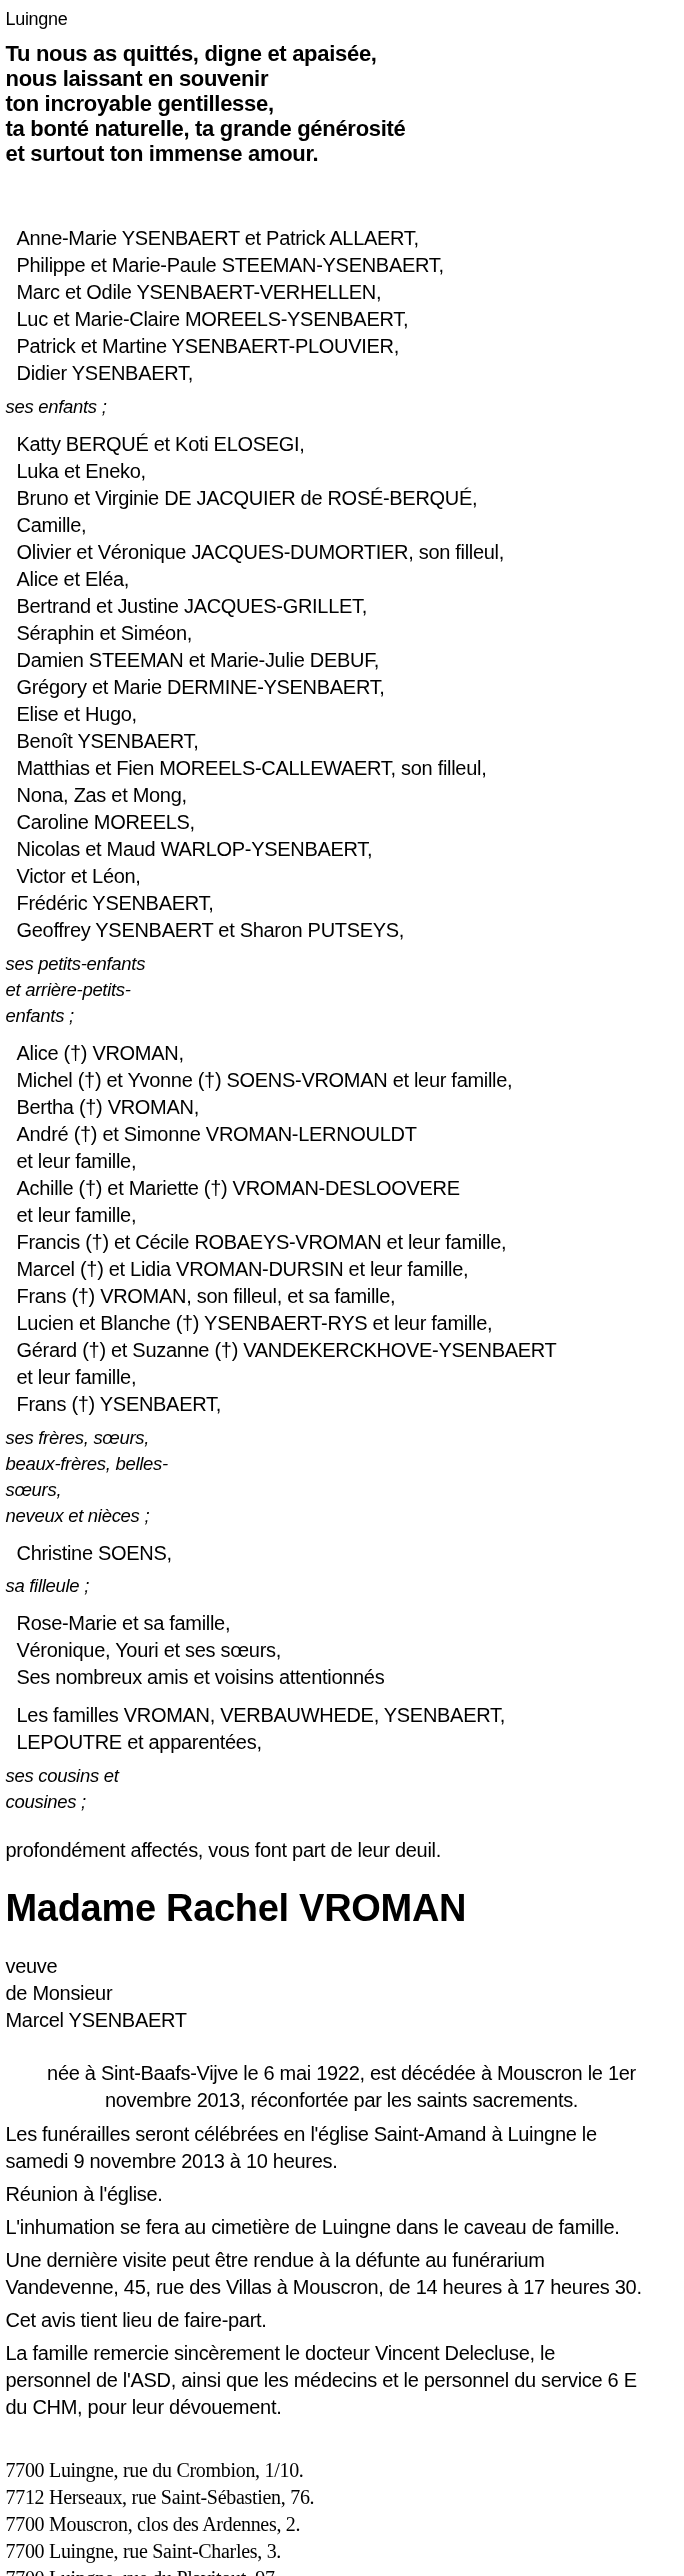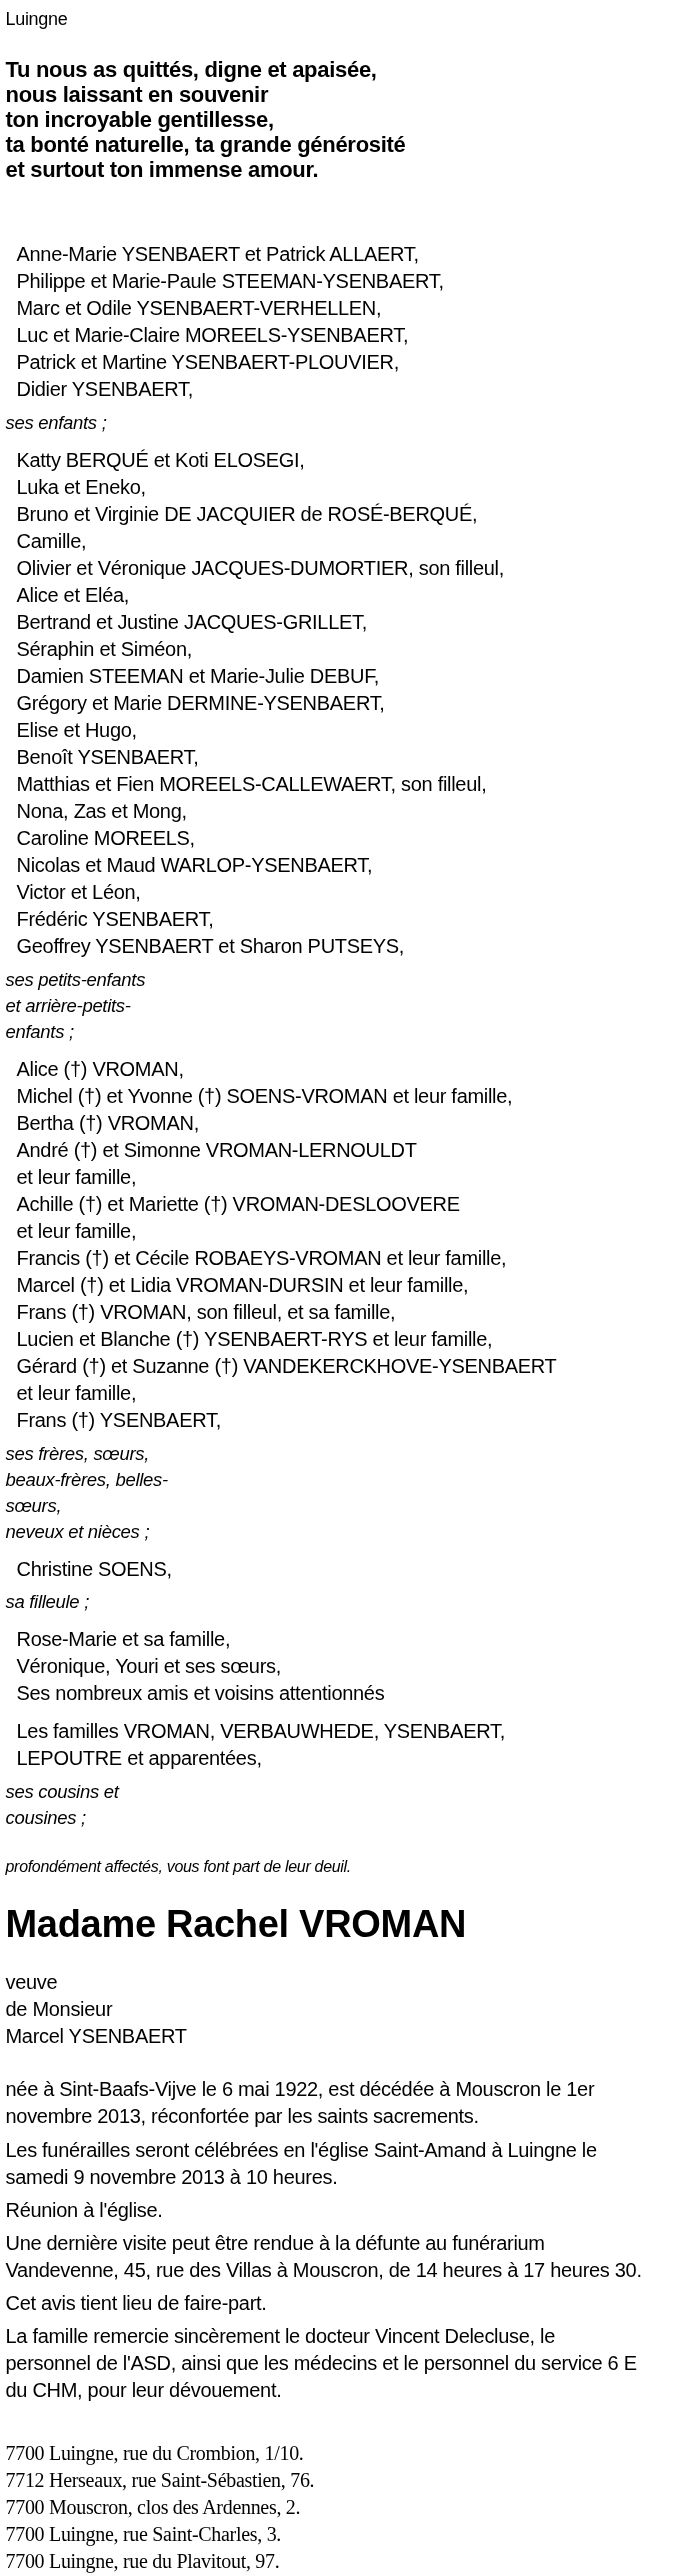--- a/index.html
+++ b/index.html
@@ -8,50 +8,50 @@
     color: #000000;
     font-family: "Liberation Sans", sans-serif;
     letter-spacing: -0.3px;
     -webkit-font-smoothing: antialiased;
   }
   .page { padding: 6.8px 7.5px 18px 5.5px; box-sizing: border-box; min-height: 2576px; }
 
   .dateline { font-size: 18px; line-height: 25px; }
 
   .quote {
-    margin-top: 25px;
+    margin-top: 9px;
     font-weight: 700;
     font-size: 22px;
     line-height: 25px;
   }
 
   .mourners { margin-top: 59px; }
   .names { font-size: 20px; line-height: 27px; margin: 11px; }
   .ann {
     font-style: italic;
     font-size: 18.5px;
     line-height: 26px;
     text-align: left;
     margin: -4.1px 0 0 0;
   }
 
-  .closing { margin: 22px 0 0 0; font-size: 16px; line-height: 27px; font-style: italic; }
+  .closing { margin: 22px 0 0 0; font-size: 20px; line-height: 27px; }
 
   .deceased {
     margin: 26px 0 0 0;
     font-size: 38px;
     line-height: 37px;
     font-weight: 700;
     letter-spacing: -0.3px;
   }
 
   .relation { margin: 26px 0 0 0; font-size: 20px; line-height: 27px; }
 
   .paras p { margin: 6.2px 0 0 0; font-size: 20px; line-height: 27px; }
-  .paras p.first { margin-top: 26px; }
+  .paras p.first { margin-top: 26px; text-align: center; }
 
   .addresses { margin-top: 36px; font-size: 20px; line-height: 27px; font-family: Liberation Serif, serif; }
 </style>
 </head>
 <body>
 
 <div class="page">
 
   <div class="dateline">Luingne</div>
 
@@ -93,20 +93,21 @@
   <p class="closing">profondément affectés, vous font part de leur deuil.</p>
 
   <h1 class="deceased">Madame Rachel VROMAN</h1>
 
   <p class="relation">veuve<br>de Monsieur<br>Marcel YSENBAERT</p>
 
   <div class="paras">
     <p class="first">née à Sint-Baafs-Vijve le 6 mai 1922, est décédée à Mouscron le 1er<br>novembre 2013, réconfortée par les saints sacrements.</p>
     <p>Les funérailles seront célébrées en l'église Saint-Amand à Luingne le<br>samedi 9 novembre 2013 à 10 heures.</p>
     <p>Réunion à l'église.</p>
+    <p>L'inhumation se fera au cimetière de Luingne dans le caveau de famille.</p>
     <p>Une dernière visite peut être rendue à la défunte au funérarium<br>Vandevenne, 45, rue des Villas à Mouscron, de 14 heures à 17 heures 30.</p>
     <p>Cet avis tient lieu de faire-part.</p>
     <p>La famille remercie sincèrement le docteur Vincent Delecluse, le<br>personnel de l'ASD, ainsi que les médecins et le personnel du service 6 E<br>du CHM, pour leur dévouement.</p>
   </div>
 
   <div class="addresses">7700 Luingne, rue du Crombion, 1/10.<br>7712 Herseaux, rue Saint-Sébastien, 76.<br>7700 Mouscron, clos des Ardennes, 2.<br>7700 Luingne, rue Saint-Charles, 3.<br>7700 Luingne, rue du Plavitout, 97.<br>7700 Mouscron, rue Achille Debacker, 45.<br>7700 Luingne, rue Albert 1er, 94.</div>
 
 </div>
 
 

